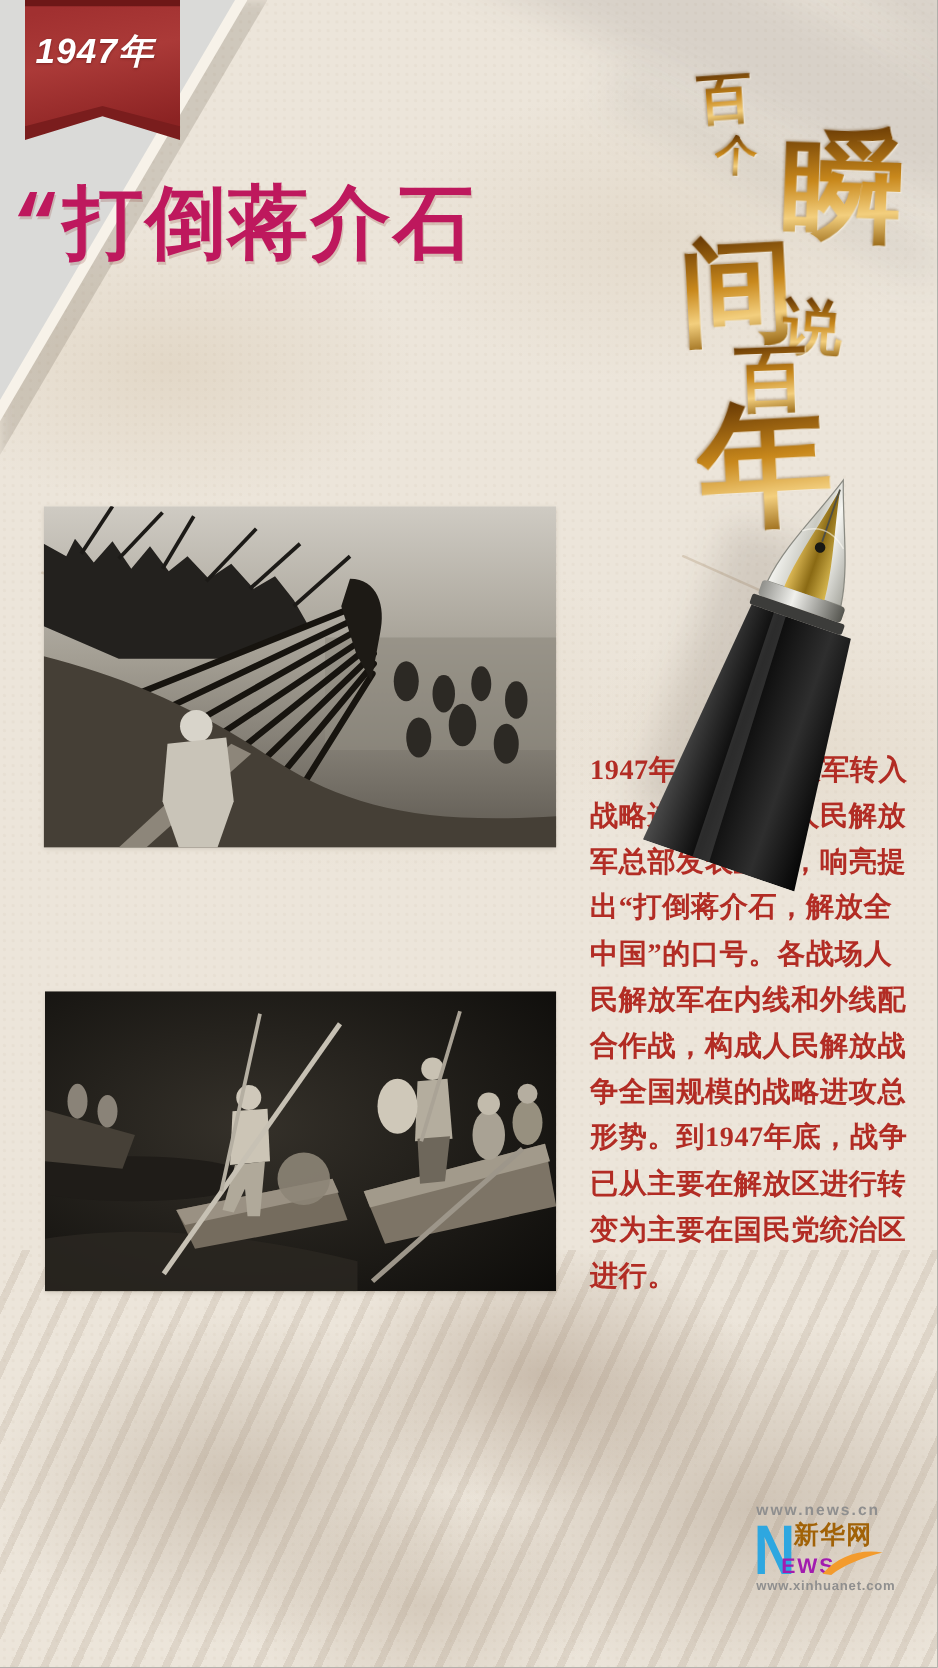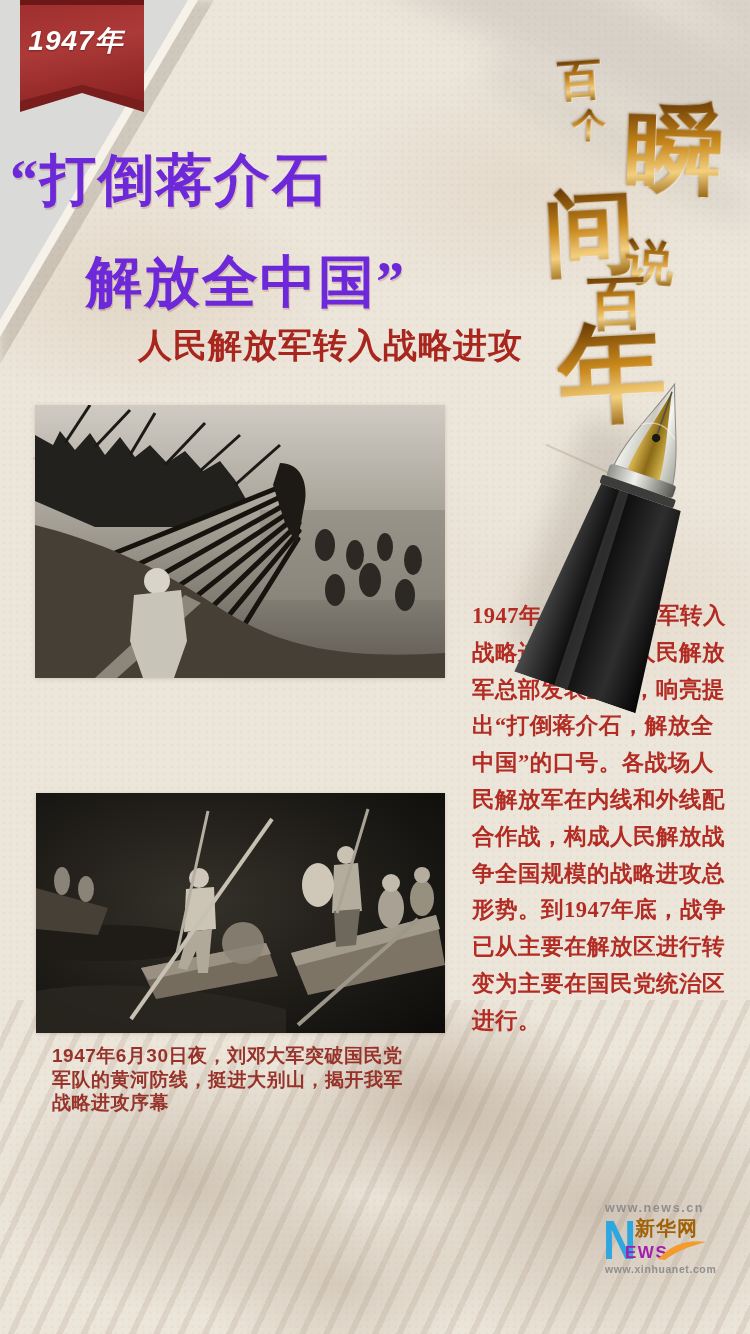--- a/index.html
+++ b/index.html
@@ -28,23 +28,23 @@
   .ribbon-under{position:absolute;left:20px;top:0;width:124px;height:112px;z-index:3;
       background:#7a1d1d;clip-path:polygon(0 0,100% 0,100% 100%,50% 83%,0 100%);}
   .ribbon{position:absolute;left:20px;top:0;width:124px;height:101px;z-index:4;
       background:linear-gradient(168deg,#a13030 10%,#ab3a38 45%,#8c2323 95%);
       clip-path:polygon(0 0,100% 0,100% 100%,50% 84%,0 100%);}
   .ribbon-topbar{position:absolute;left:20px;top:0;width:124px;height:5px;z-index:5;background:#6d1717;}
   .ribbon-label{position:absolute;left:20px;top:26px;width:112px;z-index:6;text-align:center;
       font:italic 700 28px/1.1 "Liberation Sans",sans-serif;color:#fff;letter-spacing:1px;
       text-shadow:0 1px 2px rgba(60,0,0,.4);}
   
-  .title-line{position:absolute;z-index:4;color:#6d28d9;
-      font-family:Liberation Serif, serif;font-weight:900;
-      font-size:56px;line-height:1;letter-spacing:2px;white-space:nowrap;
+  .title-line{position:absolute;z-index:4;color:#be185d;
+      font-family:Liberation Mono, monospace;font-weight:900;
+      font-size:64px;line-height:1;letter-spacing:2px;white-space:nowrap;
       text-shadow:1px 2px 0 rgba(120,20,15,.18);}
   .title-l1{left:10px;top:152px;}
   .title-l2{left:86px;top:254px;}
   .subtitle{position:absolute;left:138px;top:327px;z-index:4;color:#a8261e;
       font:700 34px/1.1 "Liberation Sans",sans-serif;letter-spacing:1px;white-space:nowrap;}
   
   .gold-char{position:absolute;z-index:3;font-family:"DejaVu Serif","Liberation Serif",serif;
       font-weight:700;line-height:1;
       background:linear-gradient(175deg,#6b3c05 5%,#c8881c 45%,#f3cf7e 72%,#8f5e0c 100%);
       -webkit-background-clip:text;background-clip:text;color:transparent;
@@ -114,22 +114,20 @@
   <div class="corner-shadow"></div>
   <div class="corner-hl"></div>
   <div class="corner-grey"></div>
 
   <div class="ribbon-under"></div>
   <div class="ribbon"></div>
   <div class="ribbon-topbar"></div>
   <div class="ribbon-label">1947年</div>
 
   <div class="title-line title-l1">“打倒蒋介石</div>
-  <div class="title-line title-l2">解放全中国”</div>
-  <div class="subtitle">人民解放军转入战略进攻</div>
 
   <div>
     <span class="gold-char gc0">百</span>
     <span class="gold-char gc1">个</span>
     <span class="gold-char gc2">瞬</span>
     <span class="gold-char gc3">间</span>
     <span class="gold-char gc4">说</span>
     <span class="gold-char gc5">百</span>
     <span class="gold-char gc6">年</span>
   </div>
@@ -244,23 +242,20 @@
     <path d="M298,72 L322,70 326,118 296,120 Z" fill="#b4ad9e"></path>
     <path d="M298,118 L324,116 320,152 300,154 Z" fill="#6e675b"></path>
     <ellipse cx="355" cy="115" rx="13" ry="20" fill="#a9a294"></ellipse>
       <circle cx="355" cy="90" r="9" fill="#c2bbac"></circle>
     <ellipse cx="386" cy="105" rx="12" ry="18" fill="#97907f"></ellipse>
       <circle cx="386" cy="82" r="8" fill="#b5aea0"></circle>
     <line x1="262" y1="232" x2="382" y2="126" stroke="#9d968a" stroke-width="4"></line>
     <line x1="332" y1="16" x2="301" y2="120" stroke="#aaa396" stroke-width="3"></line>
     <ellipse cx="282" cy="92" rx="16" ry="22" fill="#cfc8b9"></ellipse>
   </svg>
-  <div class="caption caption2">1947年6月30日夜，刘邓大军突破国民党
-军队的黄河防线，挺进大别山，揭开我军
-战略进攻序幕</div>
 
   <div class="article">1947年，人民解放军转入
 战略进攻，中国人民解放
 军总部发表宣言，响亮提
 出“打倒蒋介石，解放全
 中国”的口号。各战场人
 民解放军在内线和外线配
 合作战，构成人民解放战
 争全国规模的战略进攻总
 形势。到1947年底，战争

